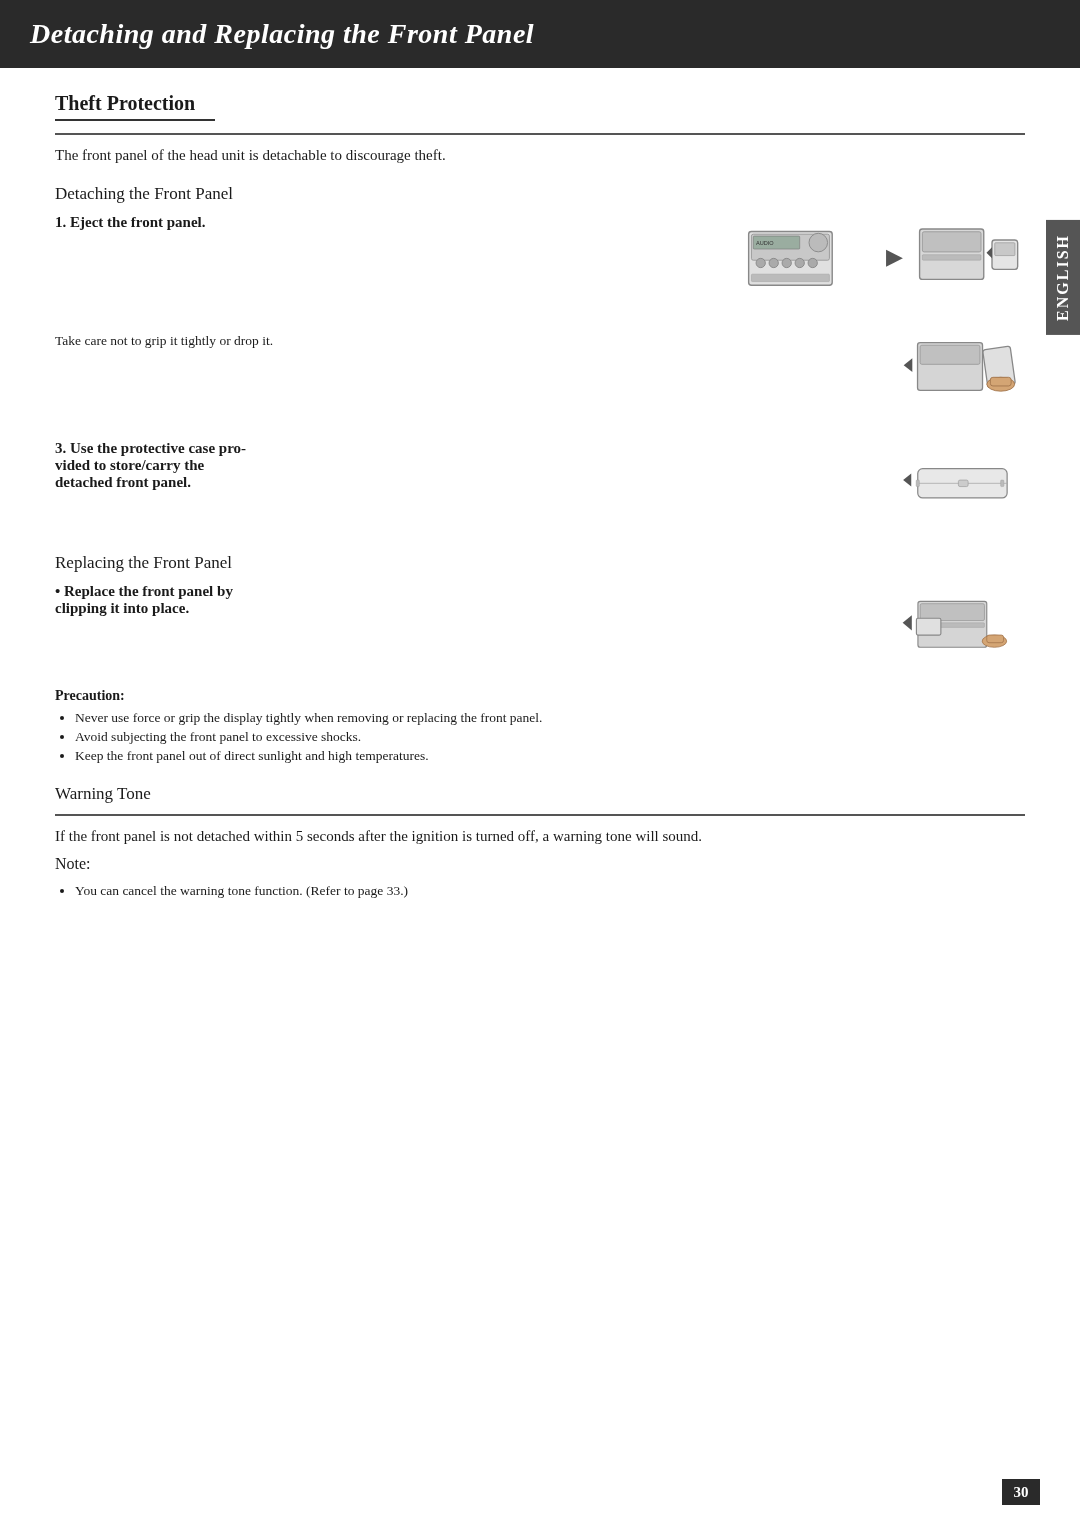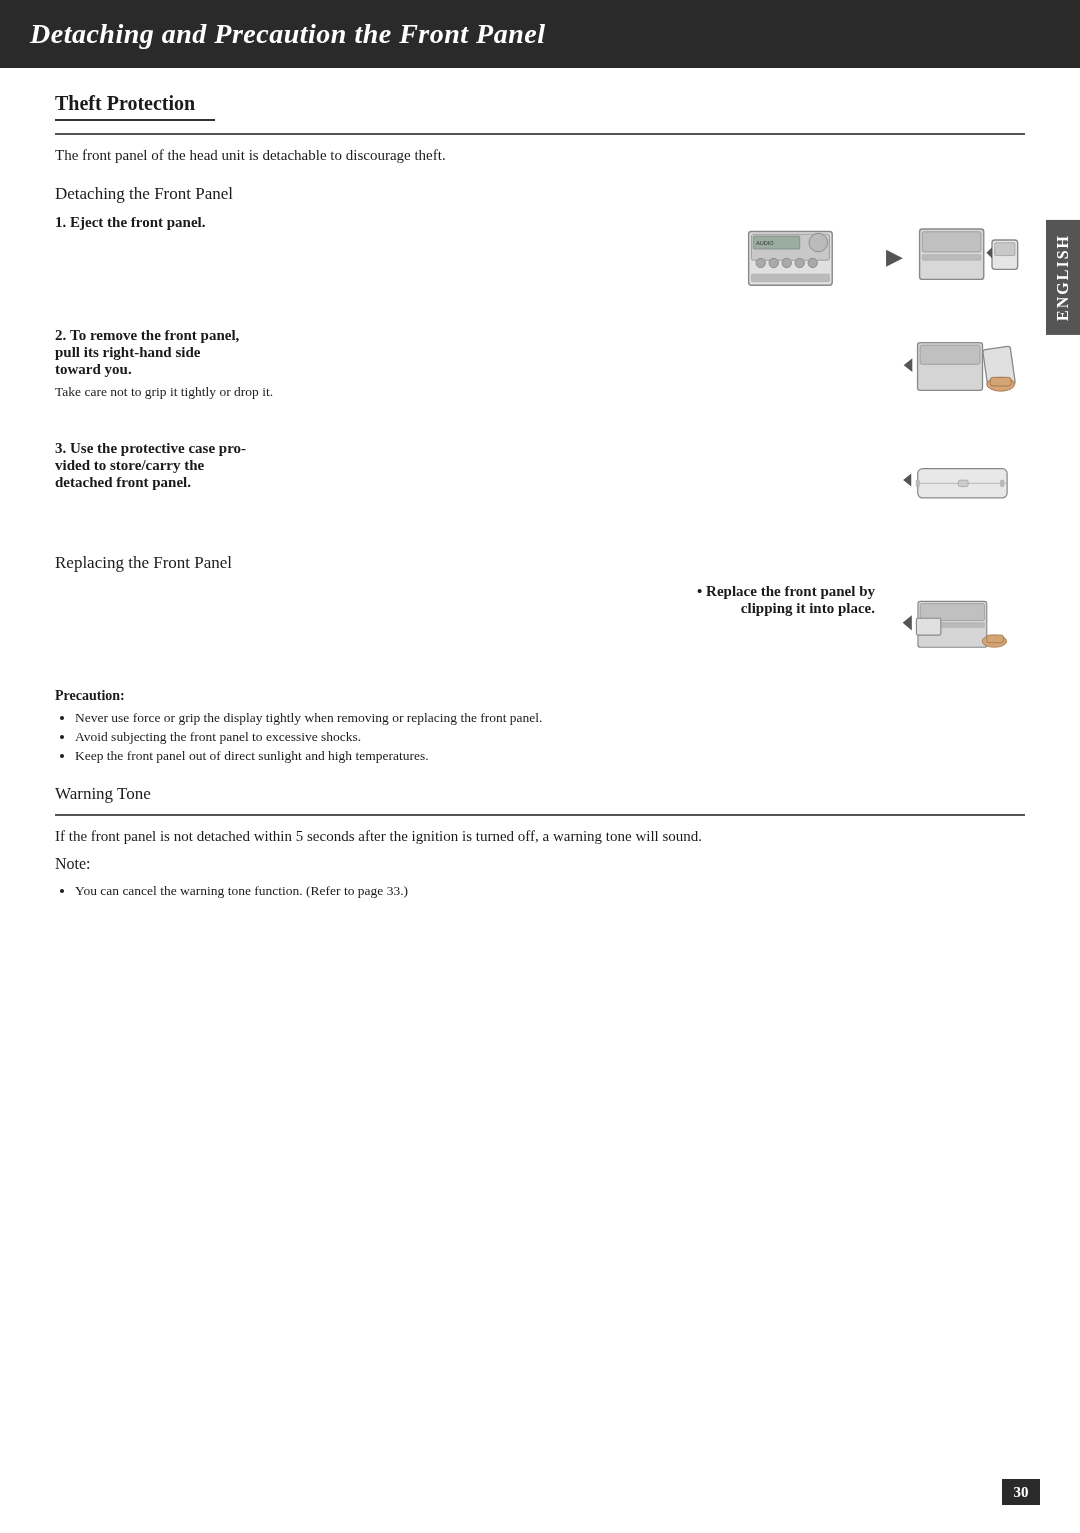--- a/index.html
+++ b/index.html
@@ -117,21 +117,20 @@
     
     .bullet-step {
       display: flex;
       align-items: flex-start;
       margin-bottom: 20px;
       gap: 20px;
     }
 
     .bullet-text {
       flex: 1;
-      text-align: right;
     }
 
     .bullet-item {
       font-size: 15px;
       font-weight: bold;
     }
 
     
     .precaution-box {
       margin-top: 18px;
@@ -221,21 +220,21 @@
     svg text {
       font-family: Arial, sans-serif;
     }
   </style>
 </head>
 <body>
 
 <div class="page-container">
 
   <div class="page-header">
-    <span class="page-header-title">Detaching and Precaution the Front Panel</span>
+    <span class="page-header-title">Detaching and Replacing the Front Panel</span>
   </div>
 
   <div class="english-tab">ENGLISH</div>
 
   <div class="content-area">
 
     <div>
       <div class="section-heading">Theft Protection</div>
       <hr class="section-divider">
       <p class="intro-text">The front panel of the head unit is detachable to discourage theft.</p>
@@ -282,23 +281,20 @@
             <rect x="84" y="22" width="28" height="32" rx="3" fill="#e5e5e5" stroke="#888" stroke-width="1.5"></rect>
             <rect x="87" y="25" width="22" height="14" rx="1" fill="#c8c8c8" stroke="#999" stroke-width="0.8"></rect>
 
             <polygon points="78,36 84,30 84,42" fill="#555"></polygon>
           </svg>
         </div>
       </div>
 
       <div class="step-row">
         <div class="step-text">
-          <p class="step-instruction">
-            <span>2.</span>&nbsp;To remove the front panel,<br>pull its right-hand side<br>toward you.
-          </p>
           <p class="step-note">Take care not to grip it tightly or drop it.</p>
         </div>
         <div class="step-images">
           <svg class="illus" viewBox="0 0 150 90">
 
             <polygon points="10,40 20,32 20,48" fill="#555"></polygon>
 
             <rect x="26" y="14" width="75" height="55" rx="3" fill="#d5d5d5" stroke="#888" stroke-width="1.5"></rect>
             <rect x="29" y="17" width="69" height="22" rx="2" fill="#c0c0c0" stroke="#999" stroke-width="1"></rect>
 

